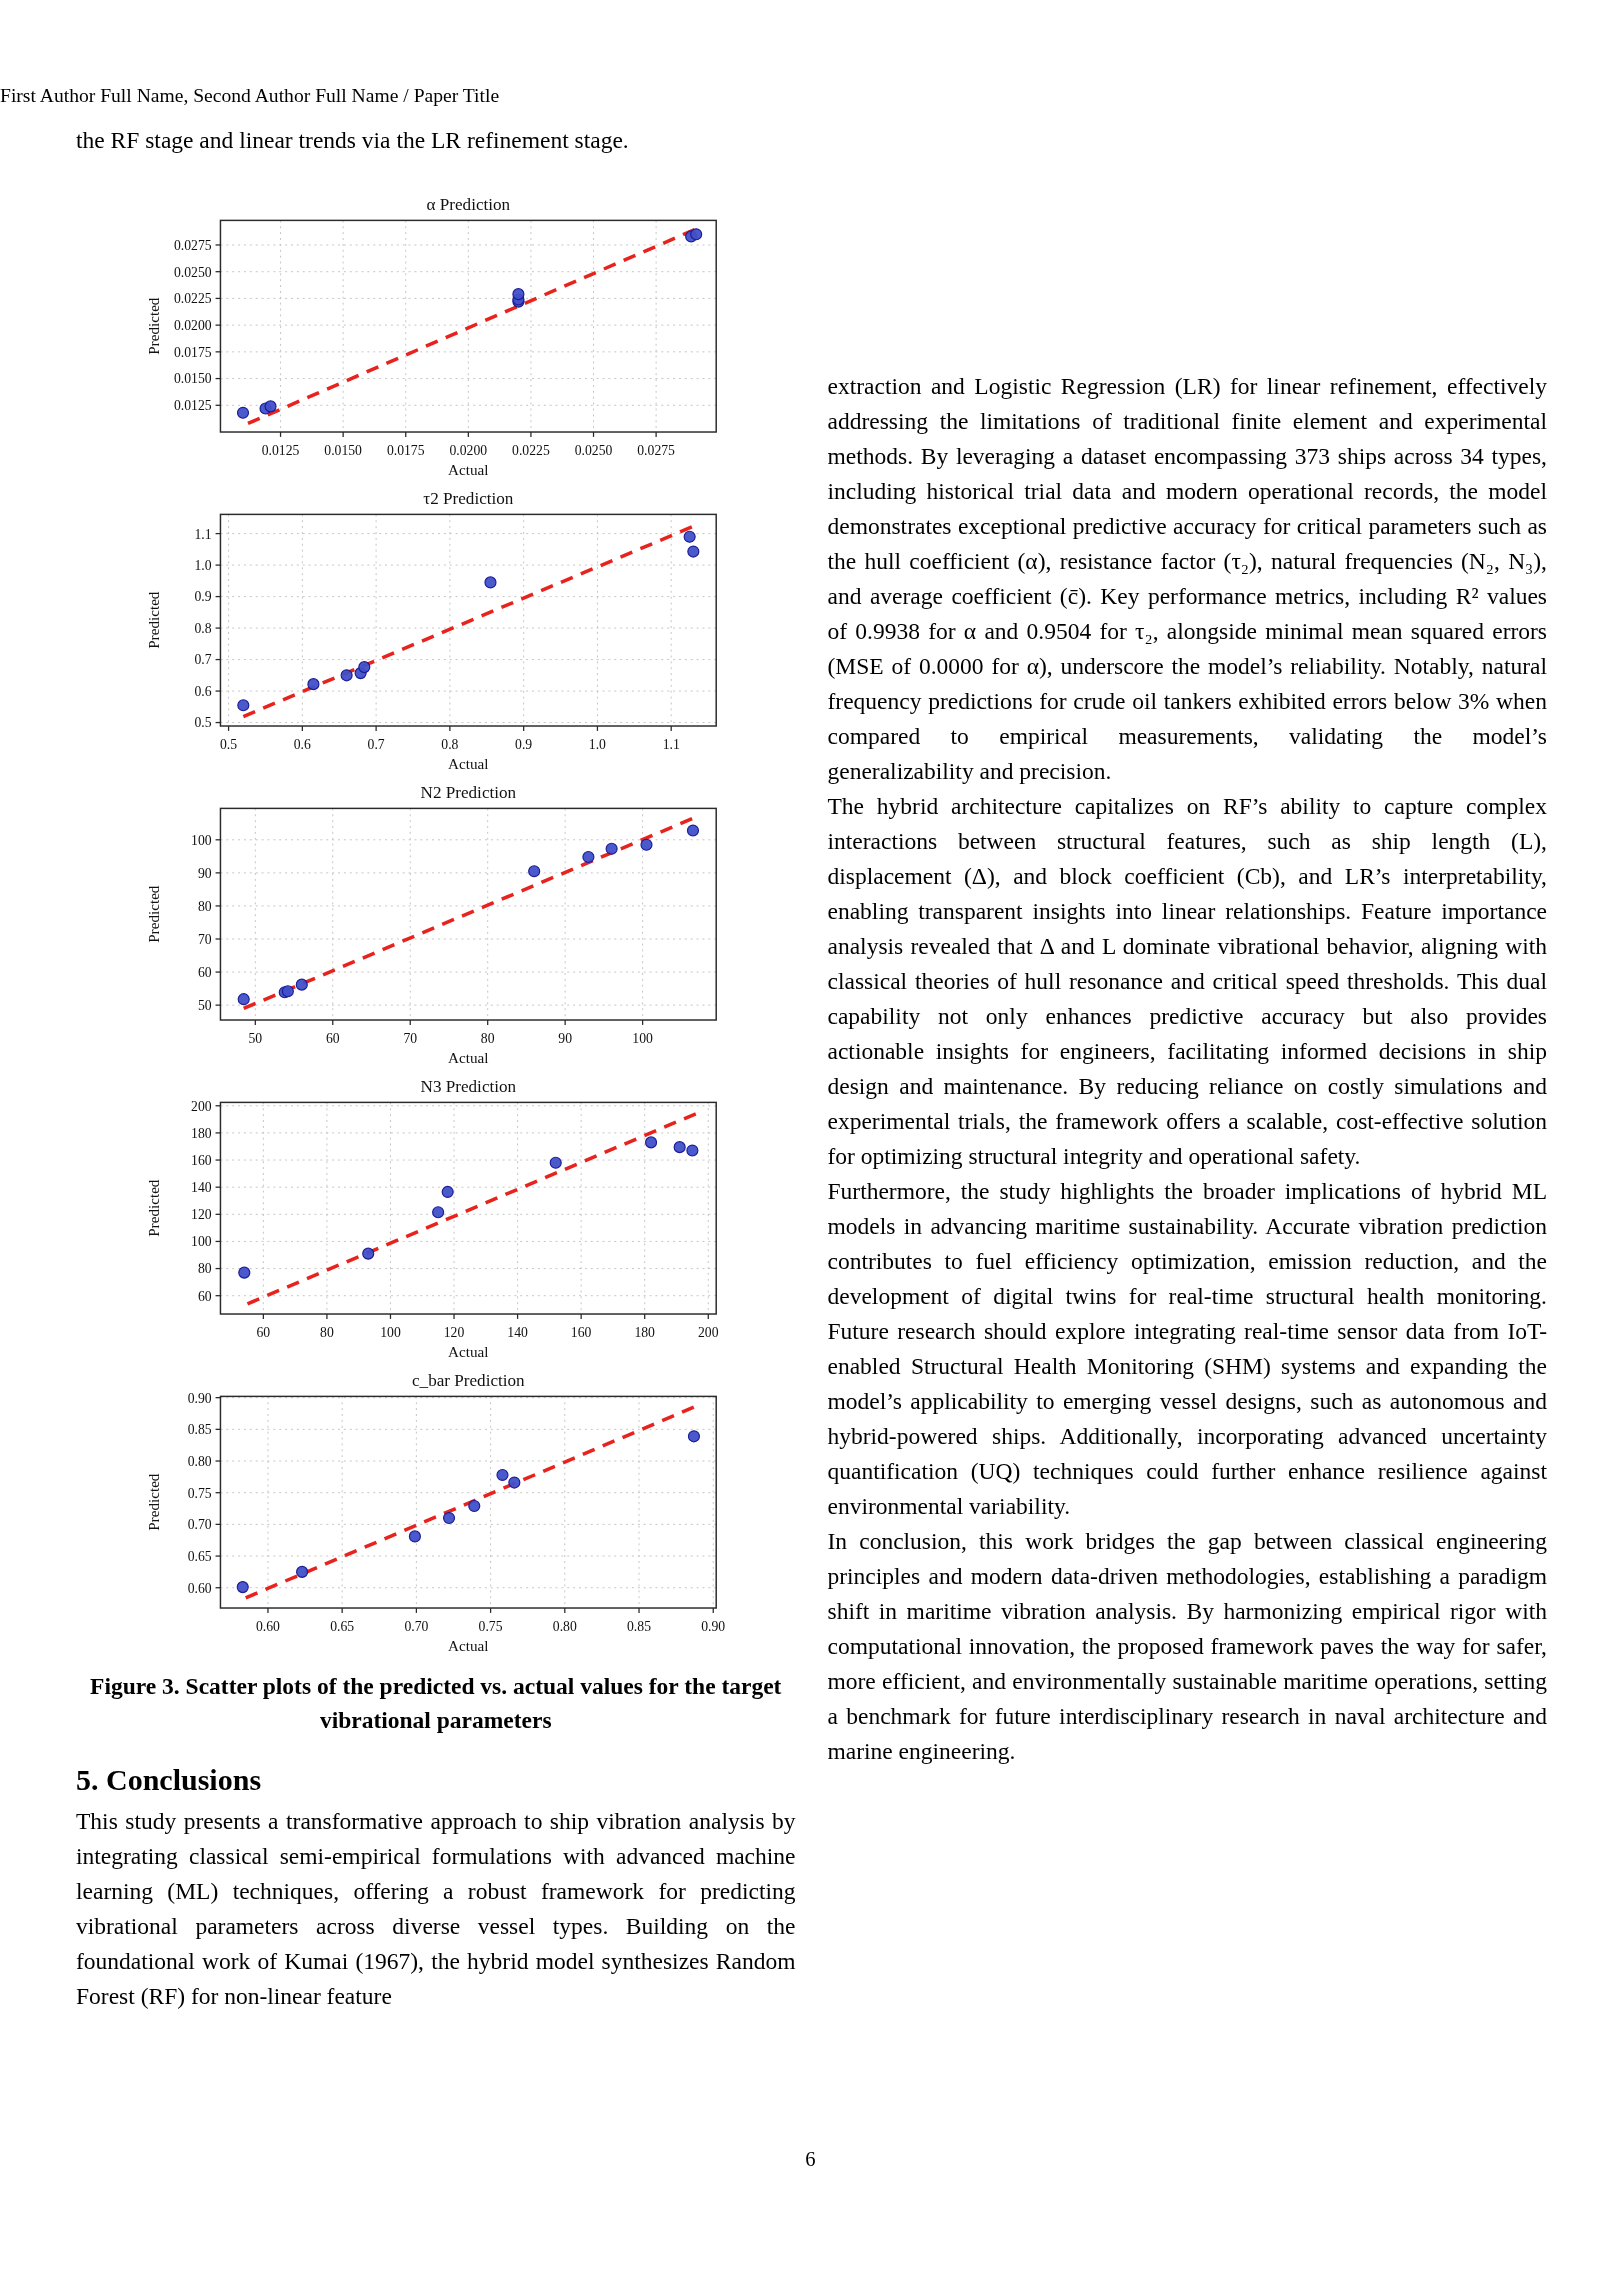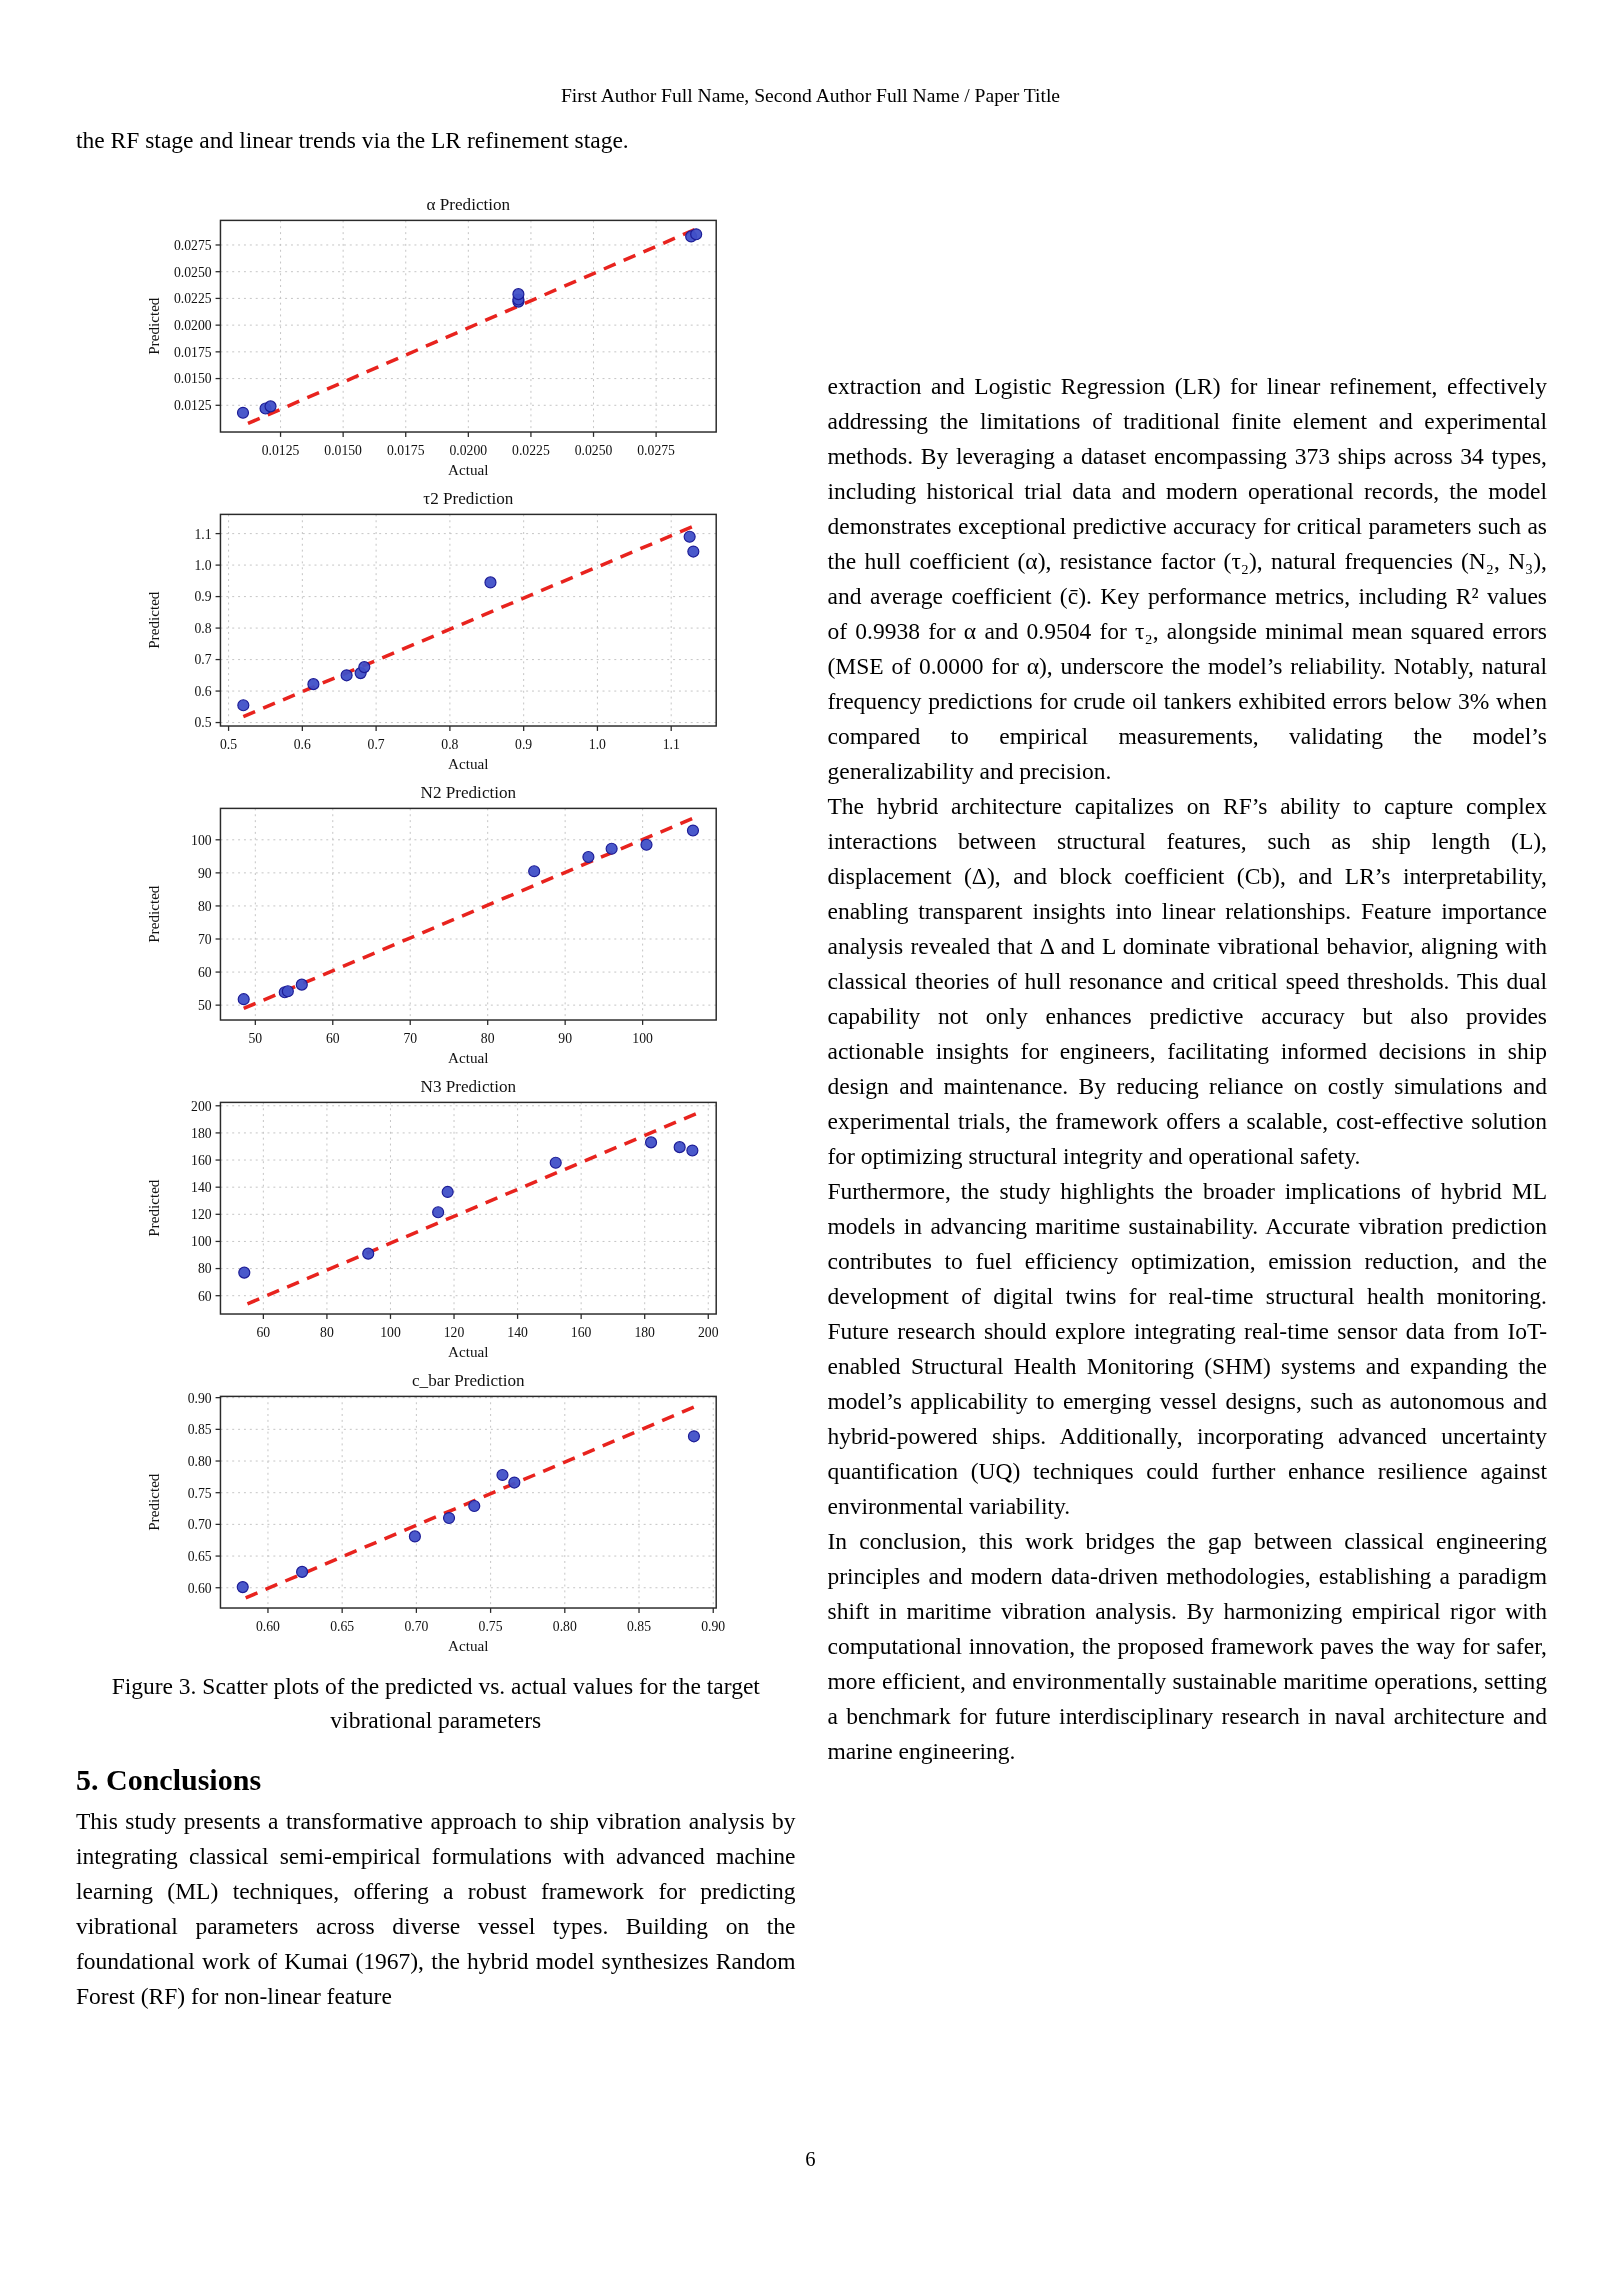--- a/index.html
+++ b/index.html
@@ -6,21 +6,20 @@
   #page{
     position:relative;
     width:1621px;height:2293px;
     background:#ffffff;
     font-family:"Liberation Serif", "DejaVu Serif", serif;
     color:#000;
     overflow:hidden;
   }
   .running-head{
     margin-top:84px;
-    text-align:center;
     font-size:19.6px;
     line-height:1.2;
   }
   .columns{
     display:flex;
     gap:32px;
     padding:15.7px 74px 0 76px;
     align-items:center;
   }
   .col{flex:1 1 0;min-width:0;}
@@ -28,21 +27,21 @@
     font-size:23.5px;
     line-height:1.49;
     text-align:justify;
     margin:0;
   }
   .figure{margin-top:33px;}
   .chart{width:588px;margin:0 auto 3.9px auto;}
   .chart svg{display:block;}
   .chart text{font-family:"Liberation Serif","DejaVu Serif",serif;fill:#111;}
   .caption{
-    font-weight:normal;
+    font-weight:bold;
     font-size:23.5px;
     line-height:1.45;
     text-align:center;
     margin-top:11.8px;
   }
   .section-heading{
     font-weight:bold;
     font-size:30px;
     margin:25.5px 0 5.9px 0;
     line-height:1.2;

